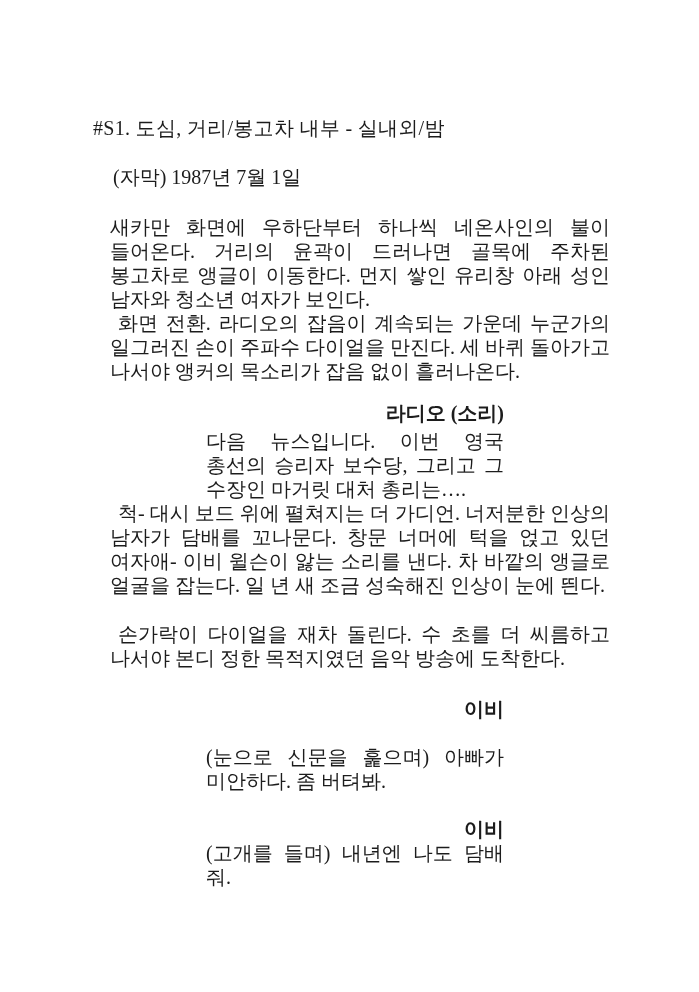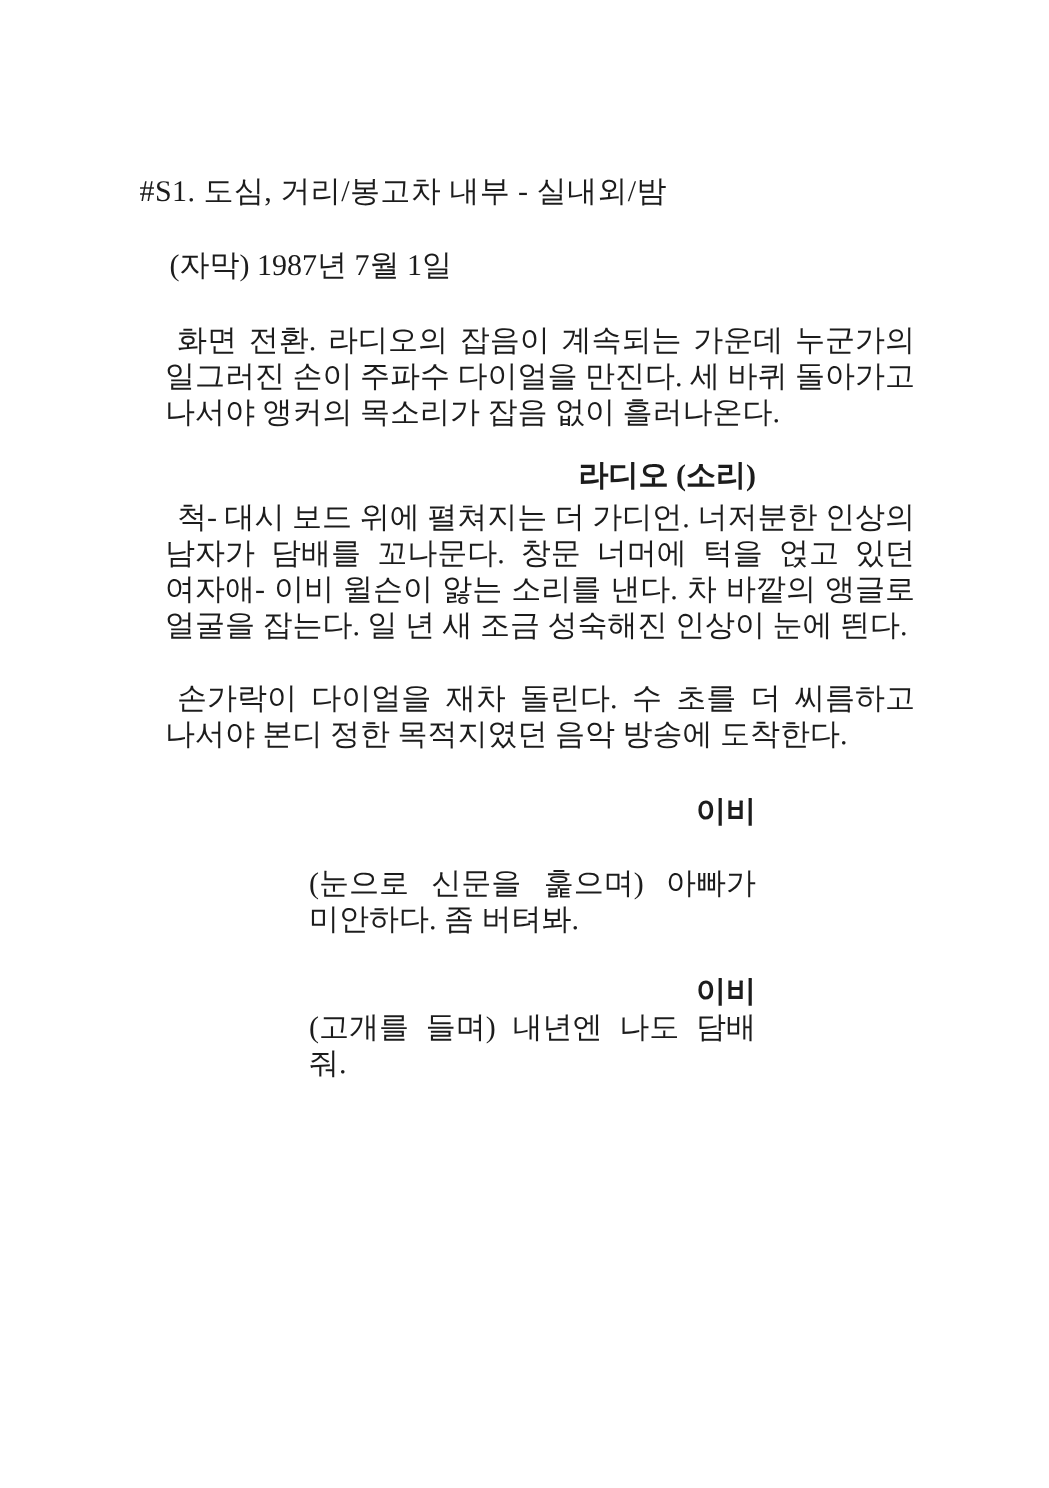--- a/index.html
+++ b/index.html
@@ -56,25 +56,27 @@
 </style>
 </head>
 <body>
 
 <div class="page">
 
   <div class="scene-heading">#S1. 도심, 거리/봉고차 내부 - 실내외/밤</div>
 
   <div class="caption-line">(자막) 1987년 7월 1일</div>
 
+  <p class="action">새카만 화면에 우하단부터 하나씩 네온사인의 불이 들어온다. 거리의 윤곽이 드러나면 골목에 주차된 봉고차로 앵글이 이동한다. 먼지 쌓인 유리창 아래 성인 남자와 청소년 여자가 보인다.</p>
 
   <p class="action indent">화면 전환. 라디오의 잡음이 계속되는 가운데 누군가의 일그러진 손이 주파수 다이얼을 만진다. 세 바퀴 돌아가고 나서야 앵커의 목소리가 잡음 없이 흘러나온다.</p>
 
   <div class="dialogue mt18 d1">
     <div class="char">라디오 (소리)</div>
+    <div class="line">다음 뉴스입니다. 이번 영국 총선의 승리자 보수당, 그리고 그 수장인 마거릿 대처 총리는….</div>
   </div>
 
   <p class="action indent">척- 대시 보드 위에 펼쳐지는 더 가디언. 너저분한 인상의 남자가 담배를 꼬나문다. 창문 너머에 턱을 얹고 있던 여자애- 이비 윌슨이 앓는 소리를 낸다. 차 바깥의 앵글로 얼굴을 잡는다. 일 년 새 조금 성숙해진 인상이 눈에 띈다.</p>
 
   <p class="action indent mt25">손가락이 다이얼을 재차 돌린다. 수 초를 더 씨름하고 나서야 본디 정한 목적지였던 음악 방송에 도착한다.</p>
 
   <div class="dialogue mt27">
     <div class="char">이비</div>
   </div>
 

